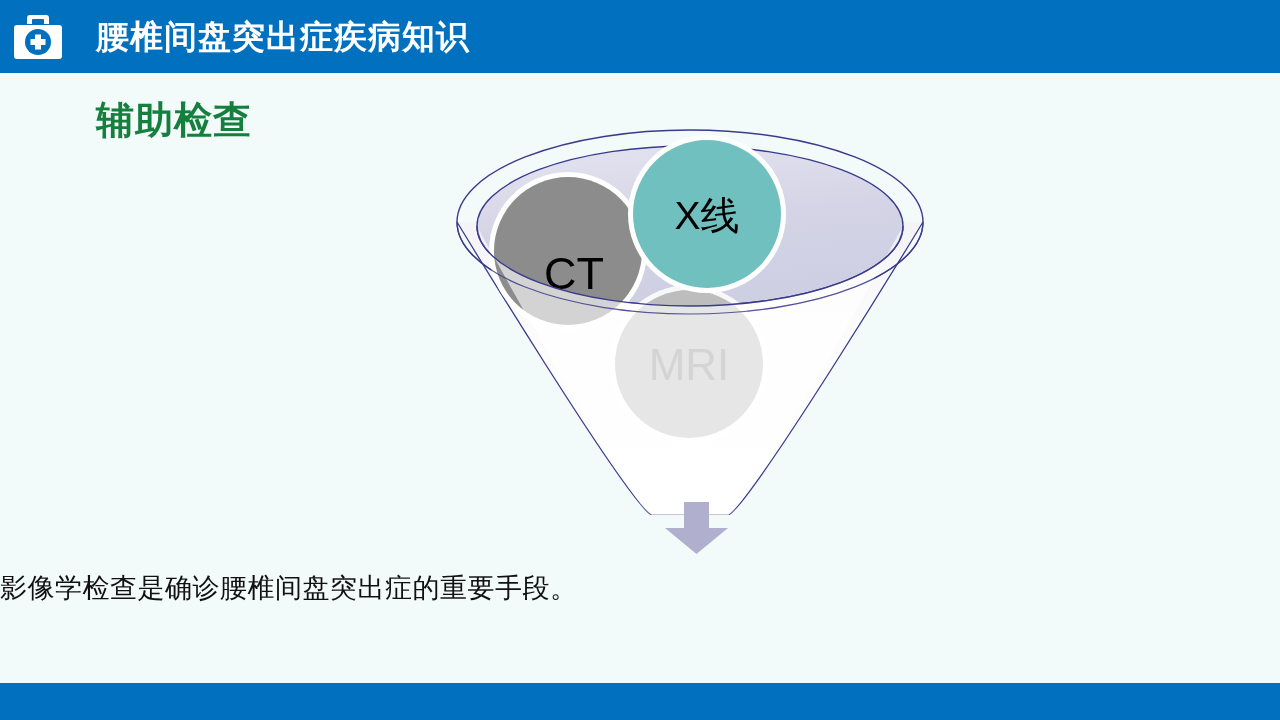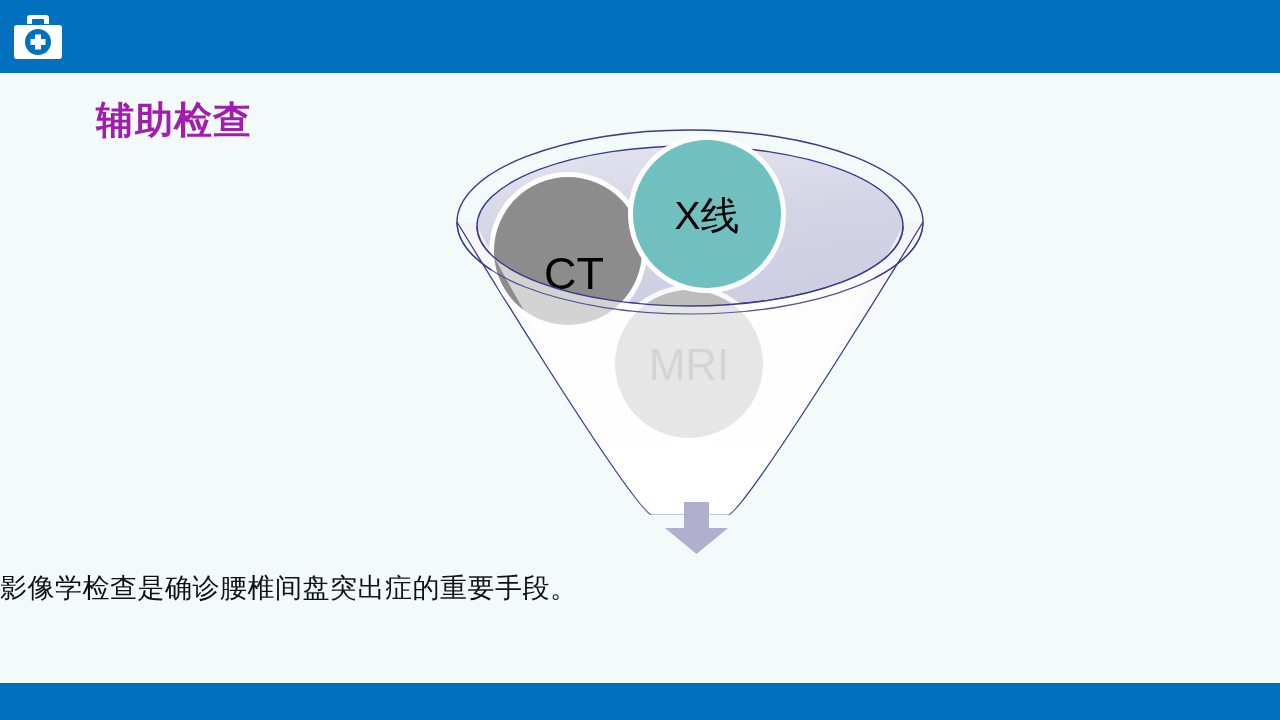--- a/index.html
+++ b/index.html
@@ -53,21 +53,21 @@
     background: #0170bf;
   }
 
   
   .slide-heading {
     position: absolute;
     left: 96px;
     top: 98px;
     font-size: 38px;
     font-weight: bold;
-    color: #a21caf;
+    color: #15803d;
     letter-spacing: 1px;
     line-height: 1.2;
     white-space: nowrap;
   }
 
   
   .funnel-wrap {
     position: absolute;
     left: 430px;
     top: 95px;
@@ -168,20 +168,21 @@
 
     <path d="M20 6 h16 a3 3 0 0 1 3 3 v6 h-5 v-4 a1 1 0 0 0 -1 -1 h-10 a1 1 0 0 0 -1 1 v4 h-5 v-6 a3 3 0 0 1 3 -3 z" fill="#ffffff"></path>
 
     <rect x="4" y="16" width="48" height="34" rx="3" fill="#ffffff"></rect>
 
     <circle cx="28" cy="33" r="13" fill="#0170bf"></circle>
 
     <rect x="25" y="25.5" width="6" height="15" fill="#ffffff"></rect>
     <rect x="20.5" y="30" width="15" height="6" fill="#ffffff"></rect>
   </svg>
+  <div class="header-title">腰椎间盘突出症疾病知识</div>
 </div>
 
 <div class="slide-heading">辅助检查</div>
 
 <div class="funnel-wrap">
 
   <svg class="funnel-svg" viewBox="0 0 520 420">
     <defs>
       <linearGradient id="coneGrad" x1="0" y1="0" x2="0" y2="1">
         <stop offset="0%" stop-color="#f4f4f8"></stop>

